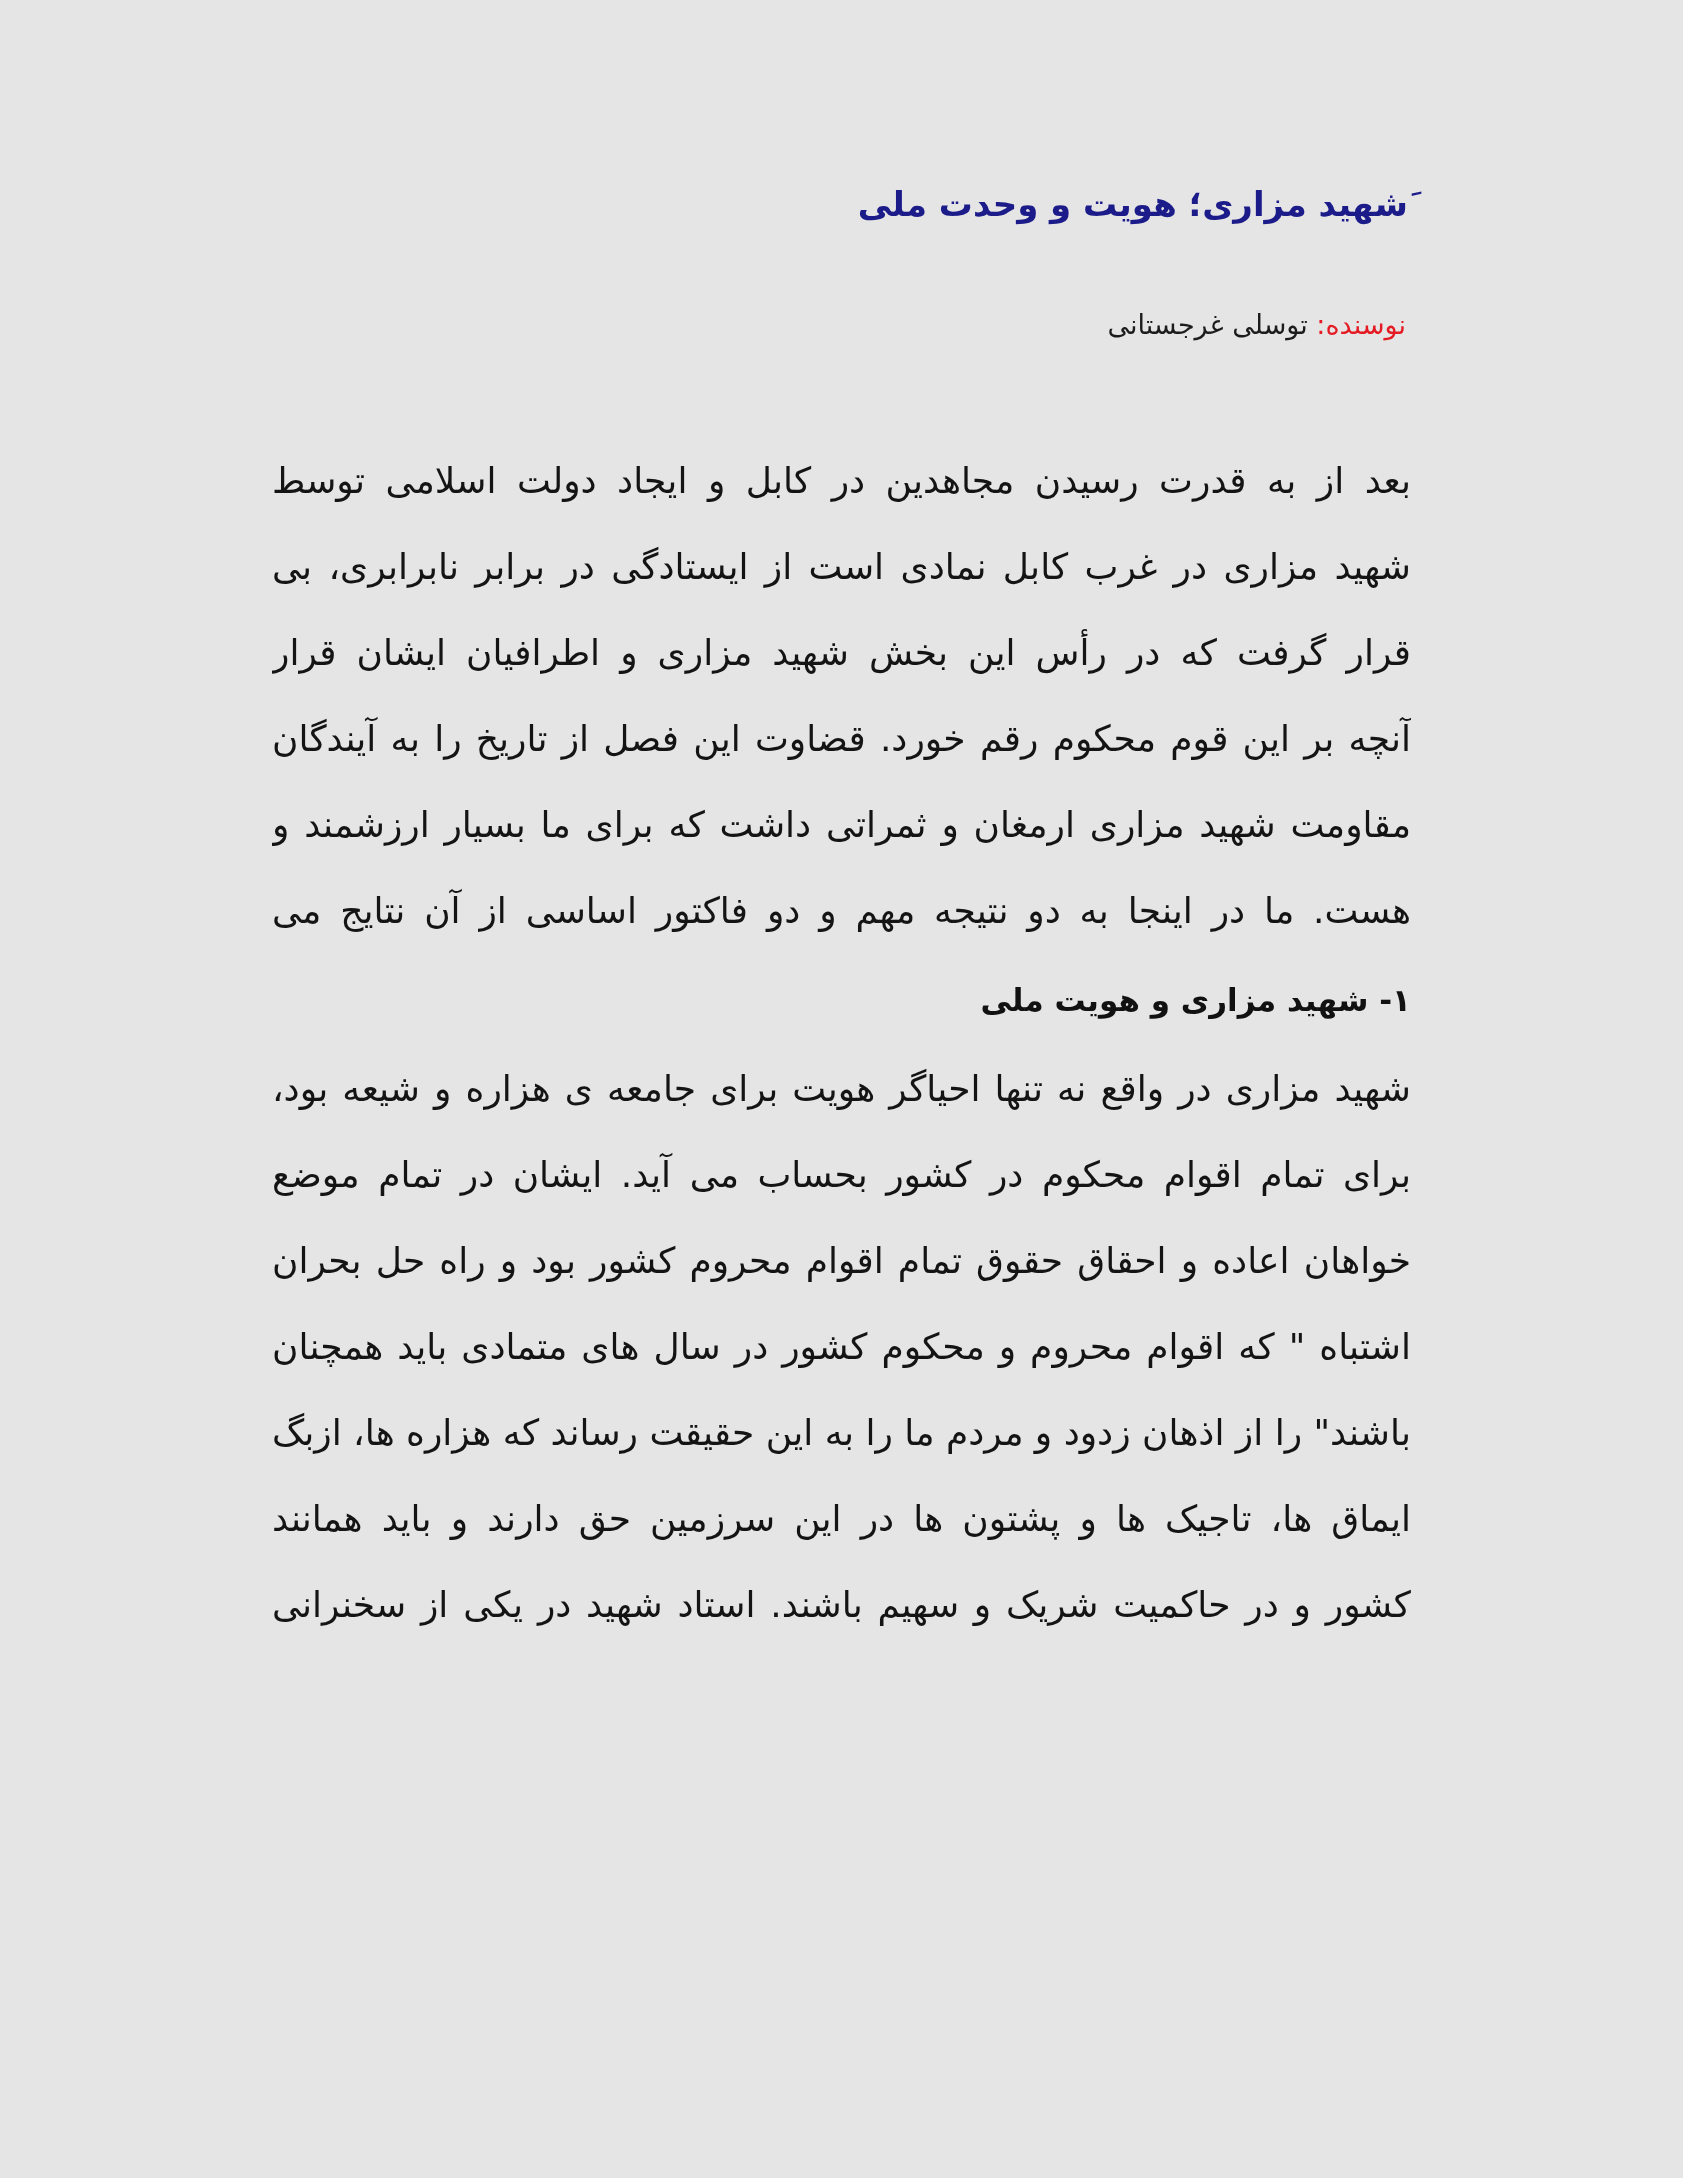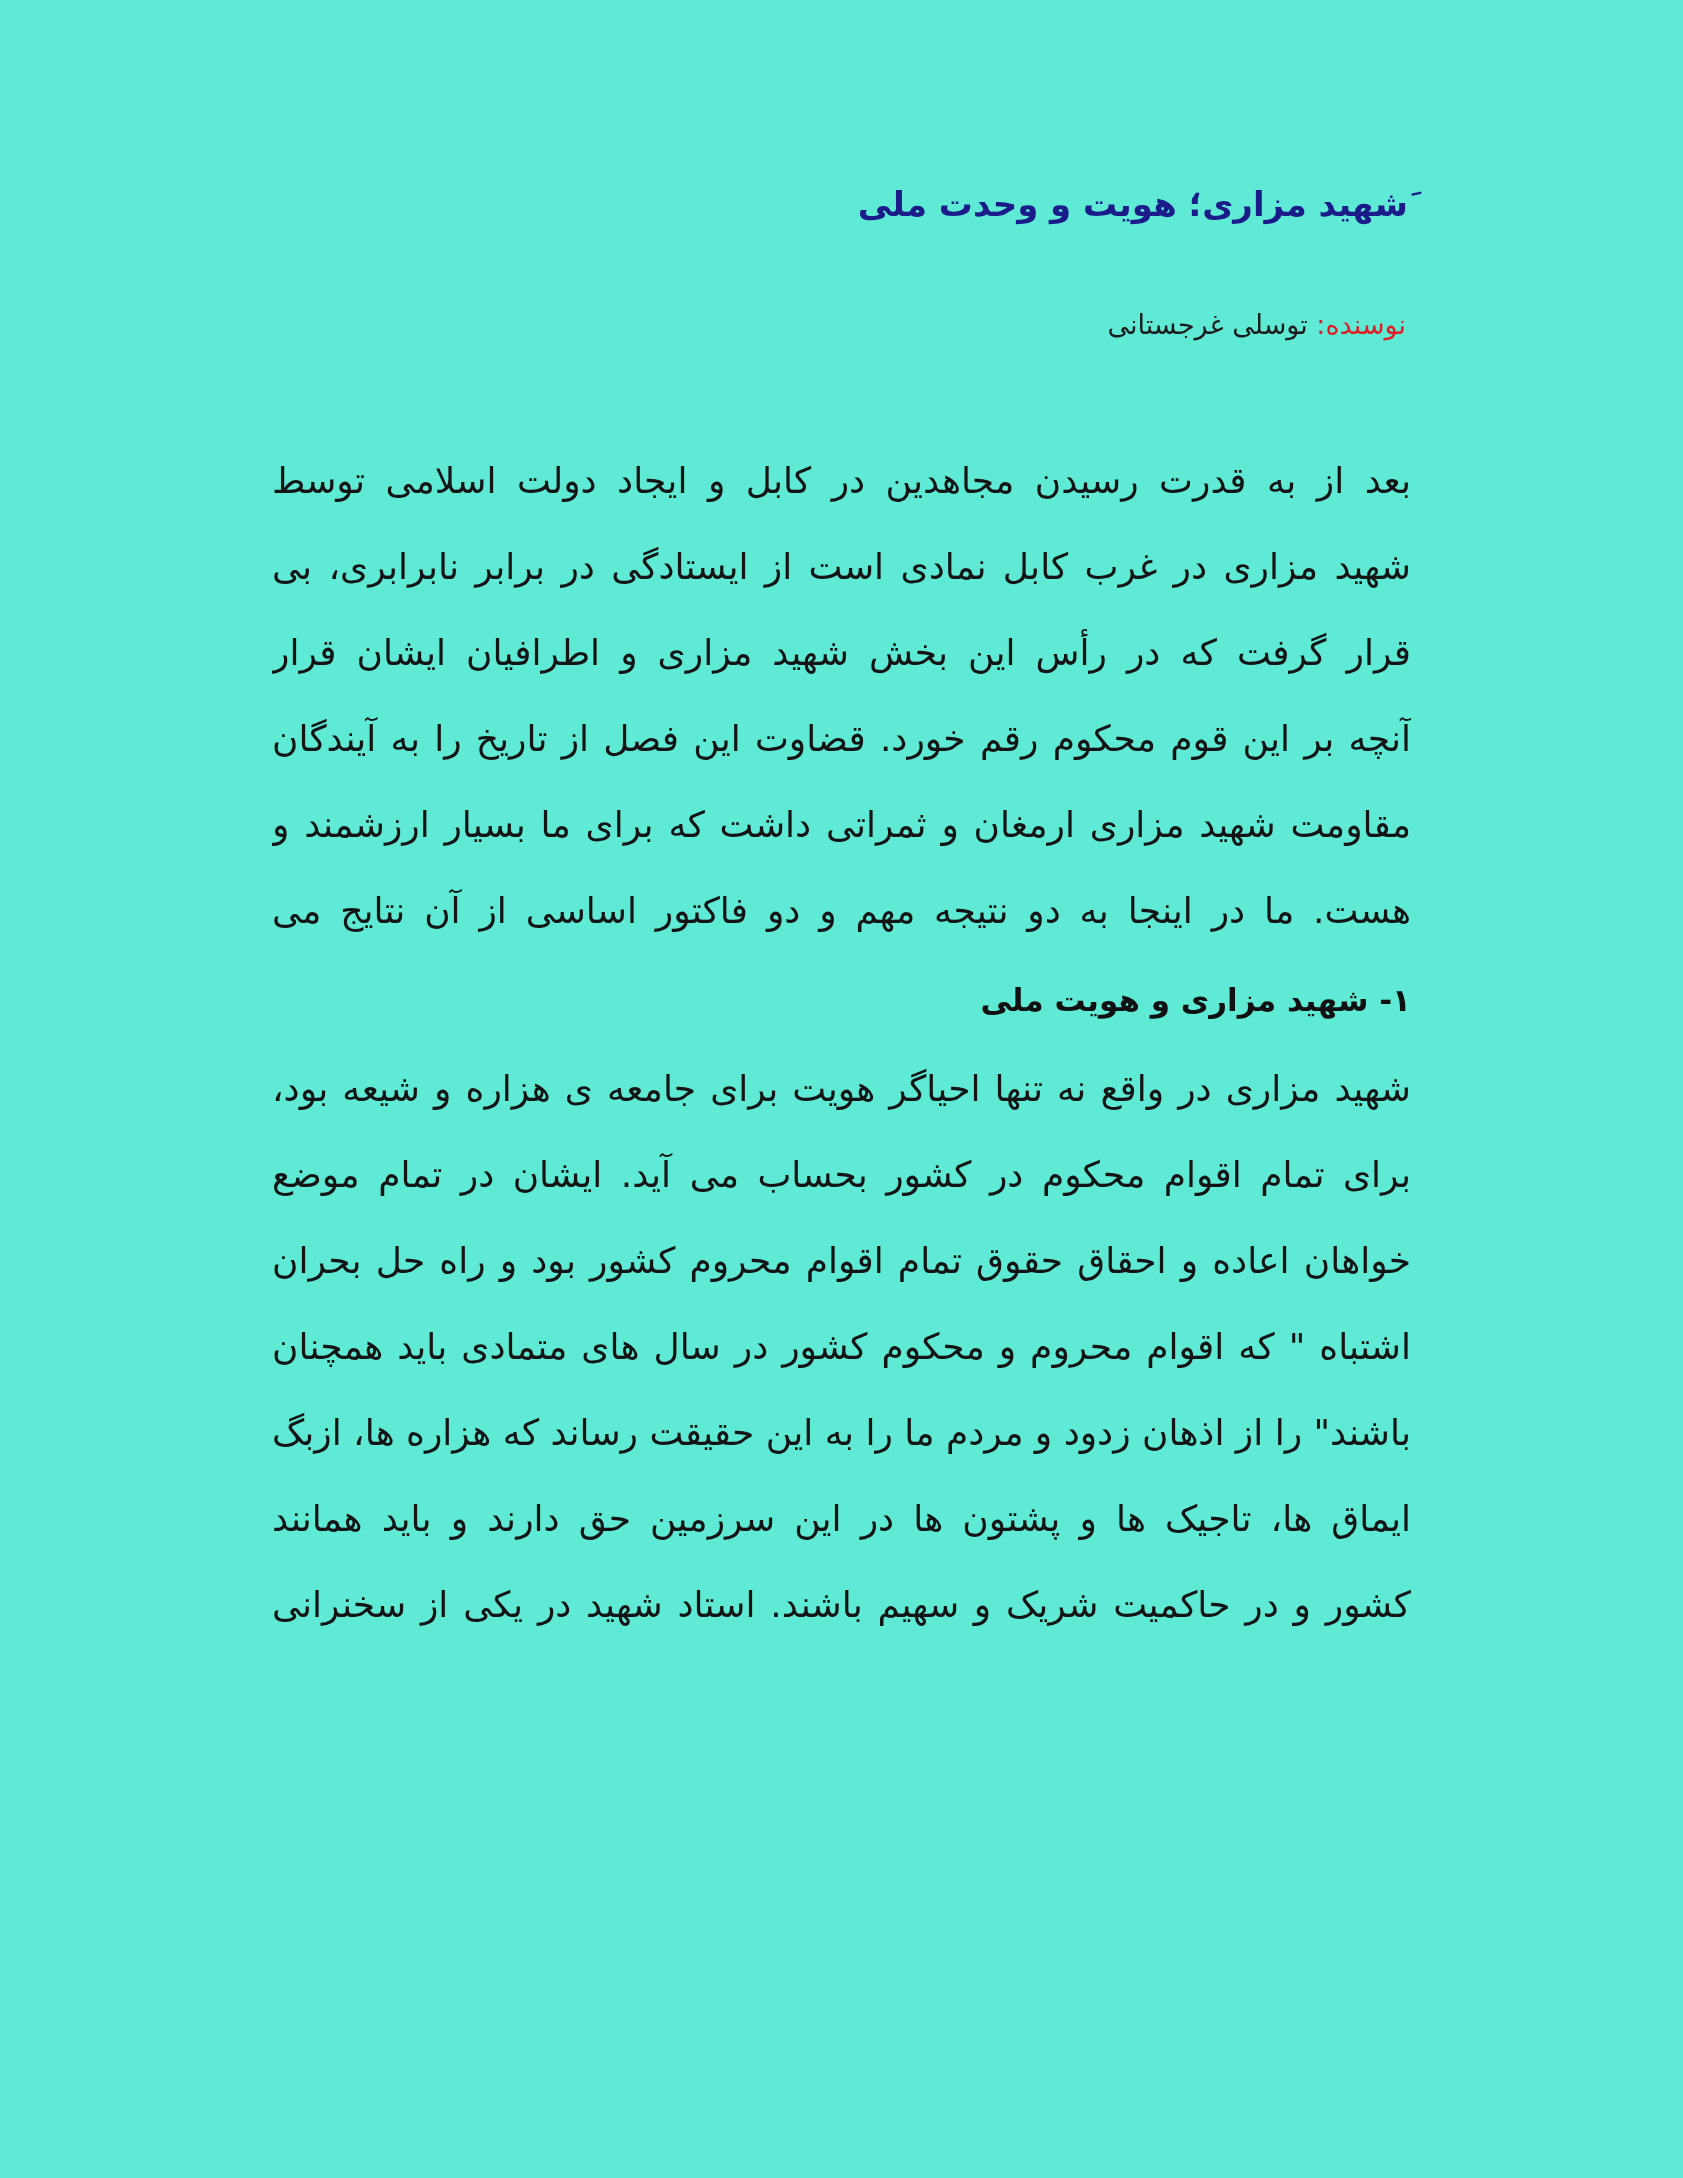--- a/index.html
+++ b/index.html
@@ -4,21 +4,21 @@
 <style>
   html, body {
     margin: 0;
     padding: 0;
     background: #ffffff;
   }
   .page {
     position: relative;
     width: 1683px;
     height: 2178px;
-    background: #5eead4;
+    background: #e5e5e5;
     overflow: hidden;
     font-family: "DejaVu Sans", sans-serif;
   }
   .doc-title {
     position: absolute;
     top: 170px;
     left: 272px;
     right: 275px;
     direction: rtl;
     text-align: right;

